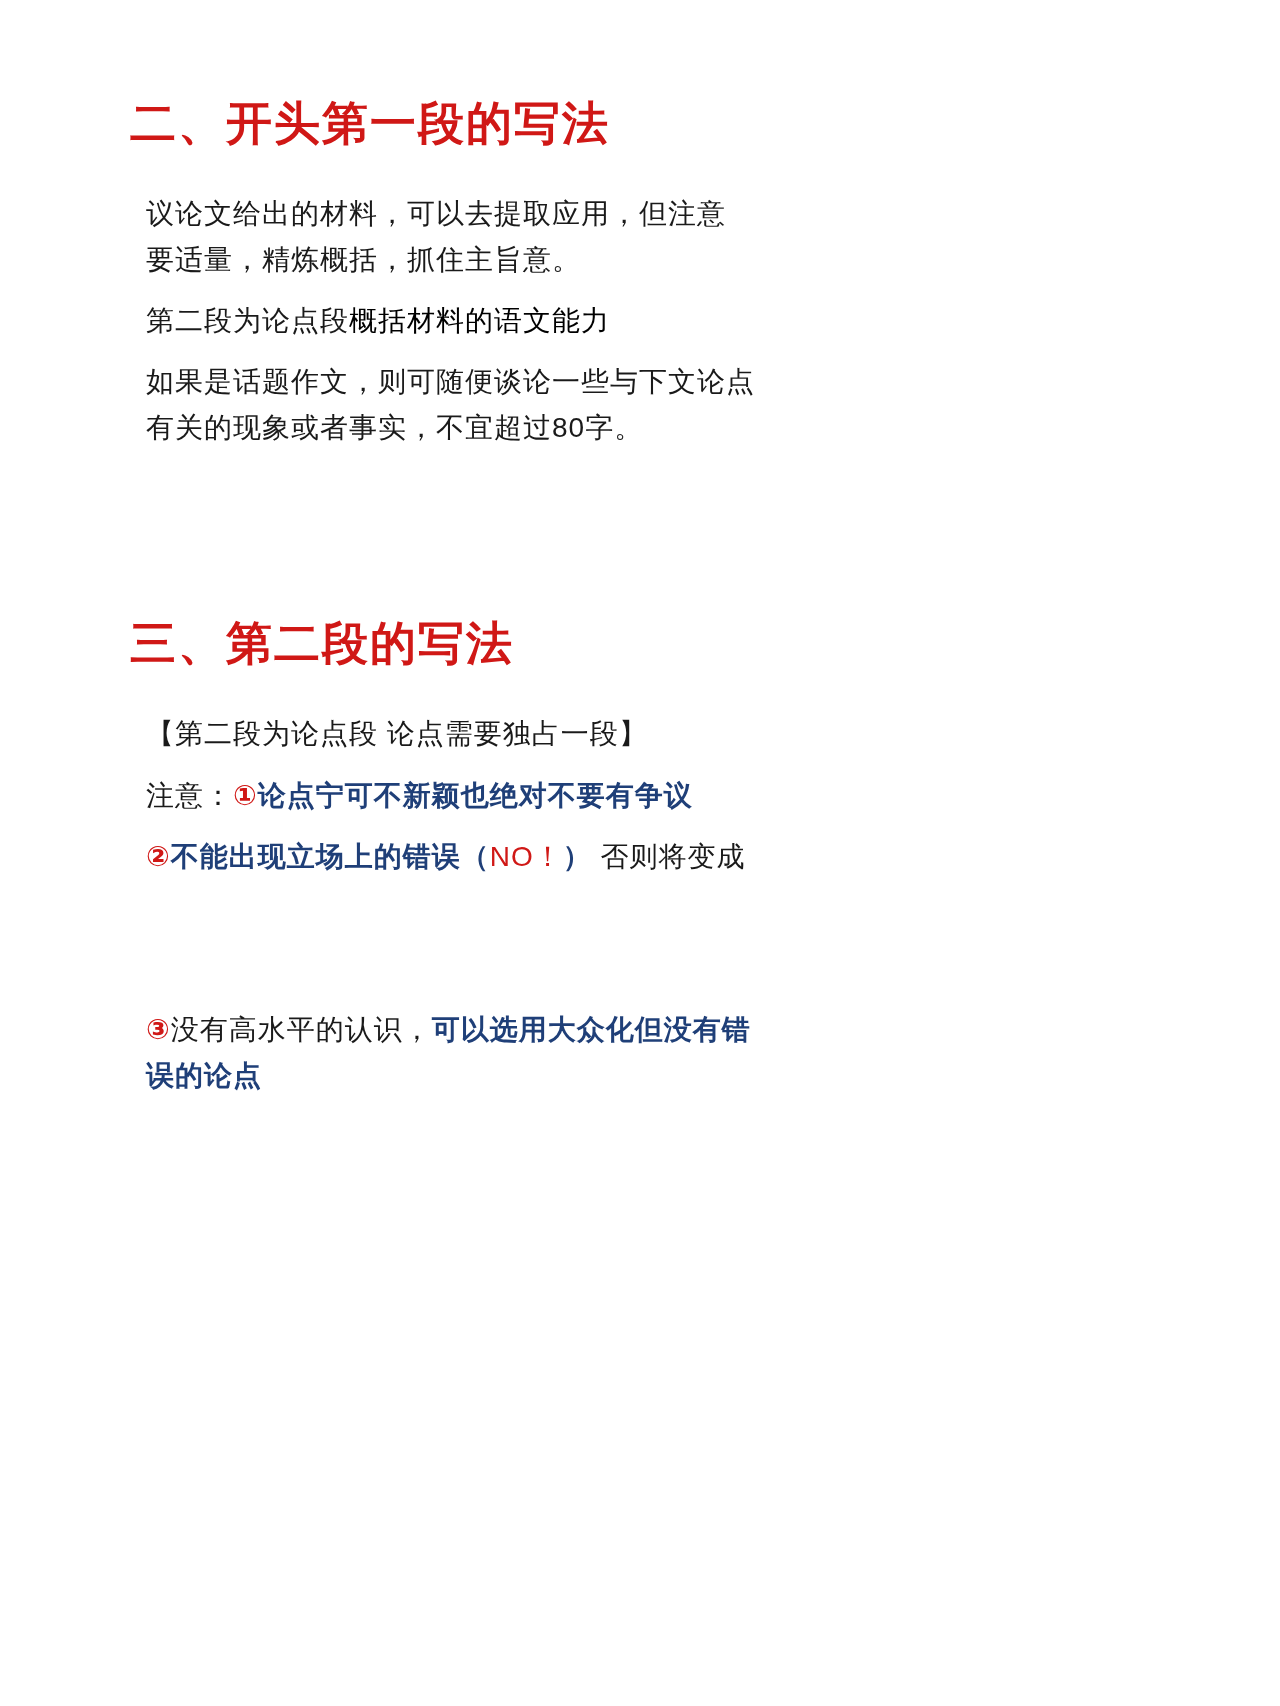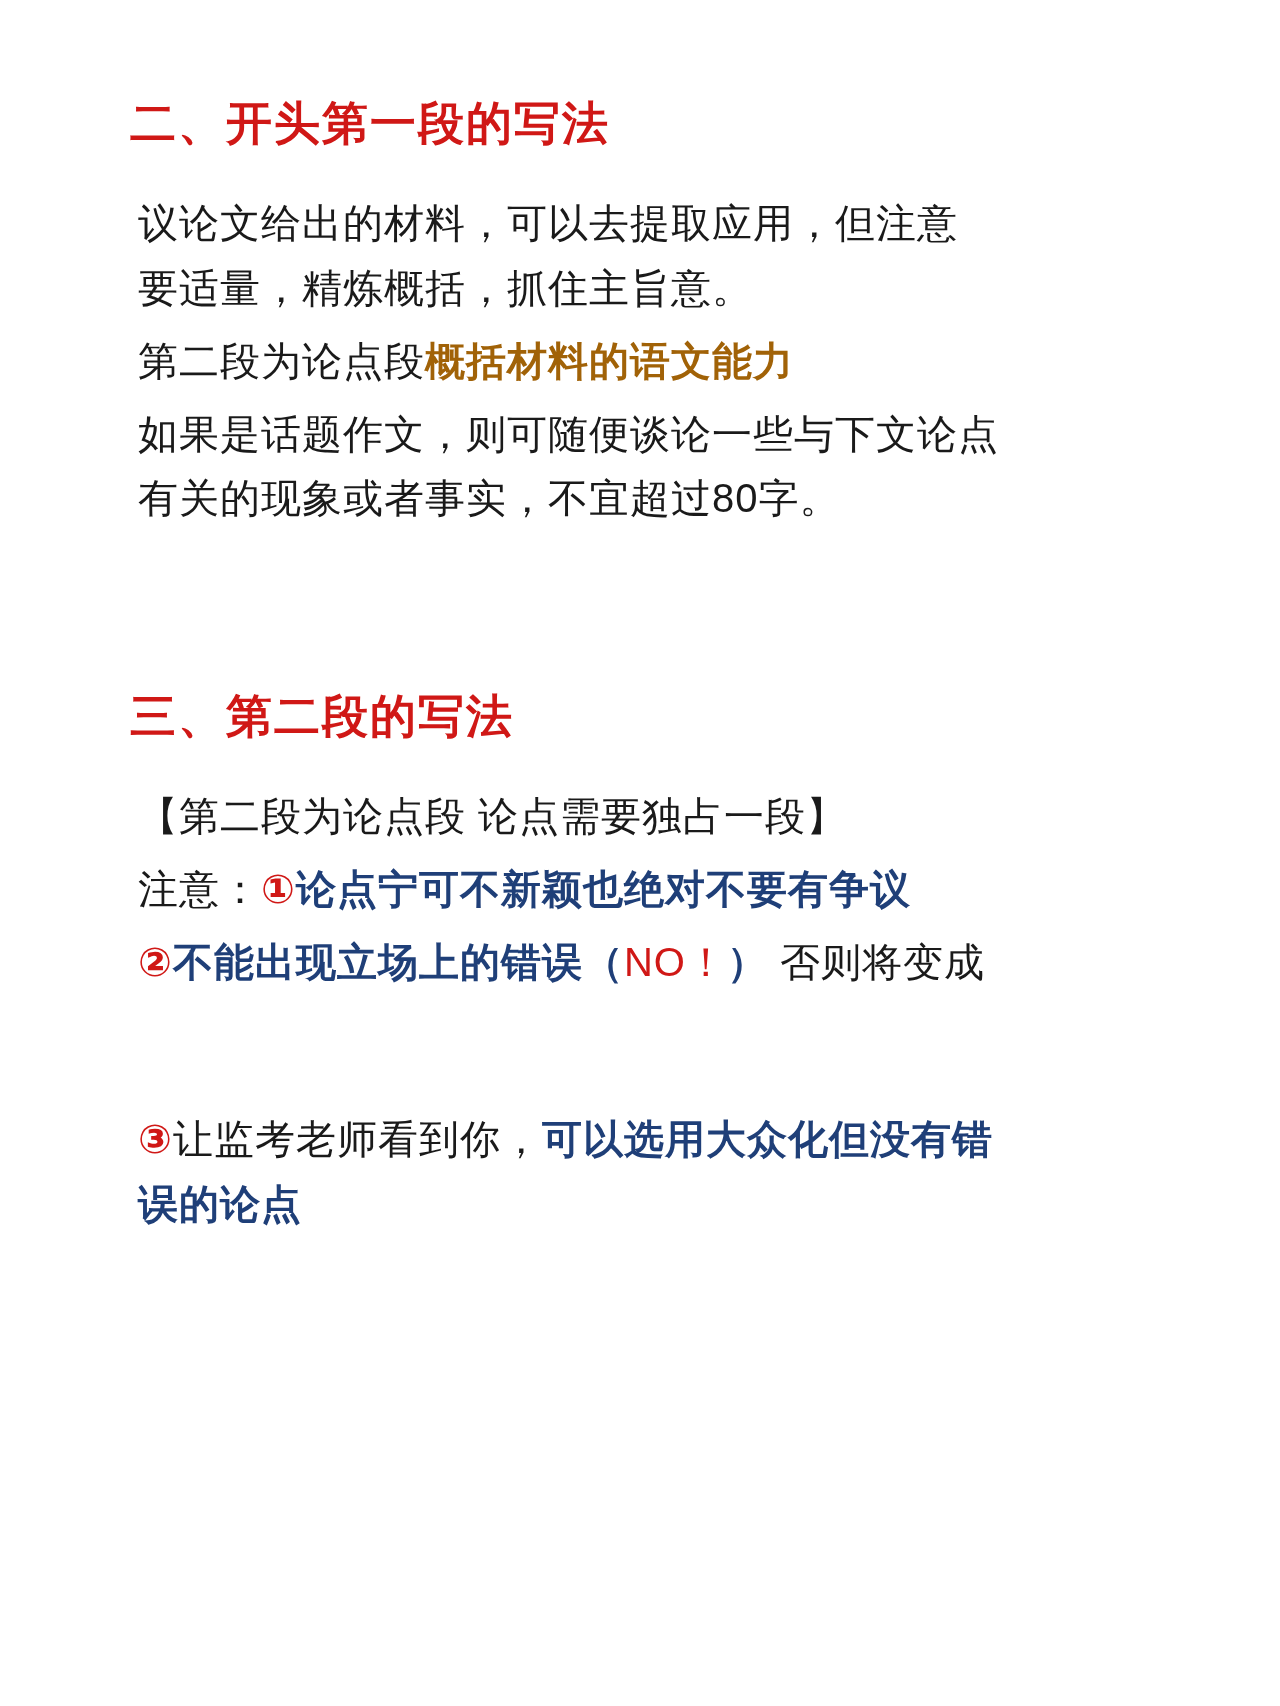--- a/index.html
+++ b/index.html
@@ -23,29 +23,29 @@
   }
   .section-heading {
     font-size: 46px;
     font-weight: 700;
     color: #d01816;
     letter-spacing: 2px;
     line-height: 1.2;
     margin: 0 0 40px 0;
   }
   .para {
-    font-size: 40px;
+    font-size: 28px;
     line-height: 1.62;
     color: #1a1a1a;
-    margin: 8px;
+    margin: 16px;
     letter-spacing: 1px;
   }
   .bold-black {
-    font-weight: 700;
-    color: #a16207;
+    font-weight: 400;
+    color: #000000;
   }
   .blue-bold {
     font-weight: 700;
     color: #1f3f78;
   }
   .red-num {
     color: #d01816;
     font-weight: 700;
   }
   .red-inline {
@@ -89,17 +89,17 @@
     <span>注意：</span><span class="red-num">①</span><span class="blue-bold">论点宁可不新颖也绝对不要有争议</span>
   </p>
 
   <p class="para">
     <span class="red-num">②</span><span class="blue-bold">不能出现立场上的错误（</span><span class="red-inline">NO！</span><span class="blue-bold">）</span><span> 否则将变成</span>
   </p>
 
   <div class="gap-mid"></div>
 
   <p class="para">
-    <span class="red-num">③</span><span>让监考老师看到你，</span><span class="blue-bold">可以选用大众化但没有错</span>
+    <span class="red-num">③</span><span>没有高水平的认识，</span><span class="blue-bold">可以选用大众化但没有错</span>
     <span class="line blue-bold">误的论点</span>
   </p>
 
 </div>
 
 </body></html>

